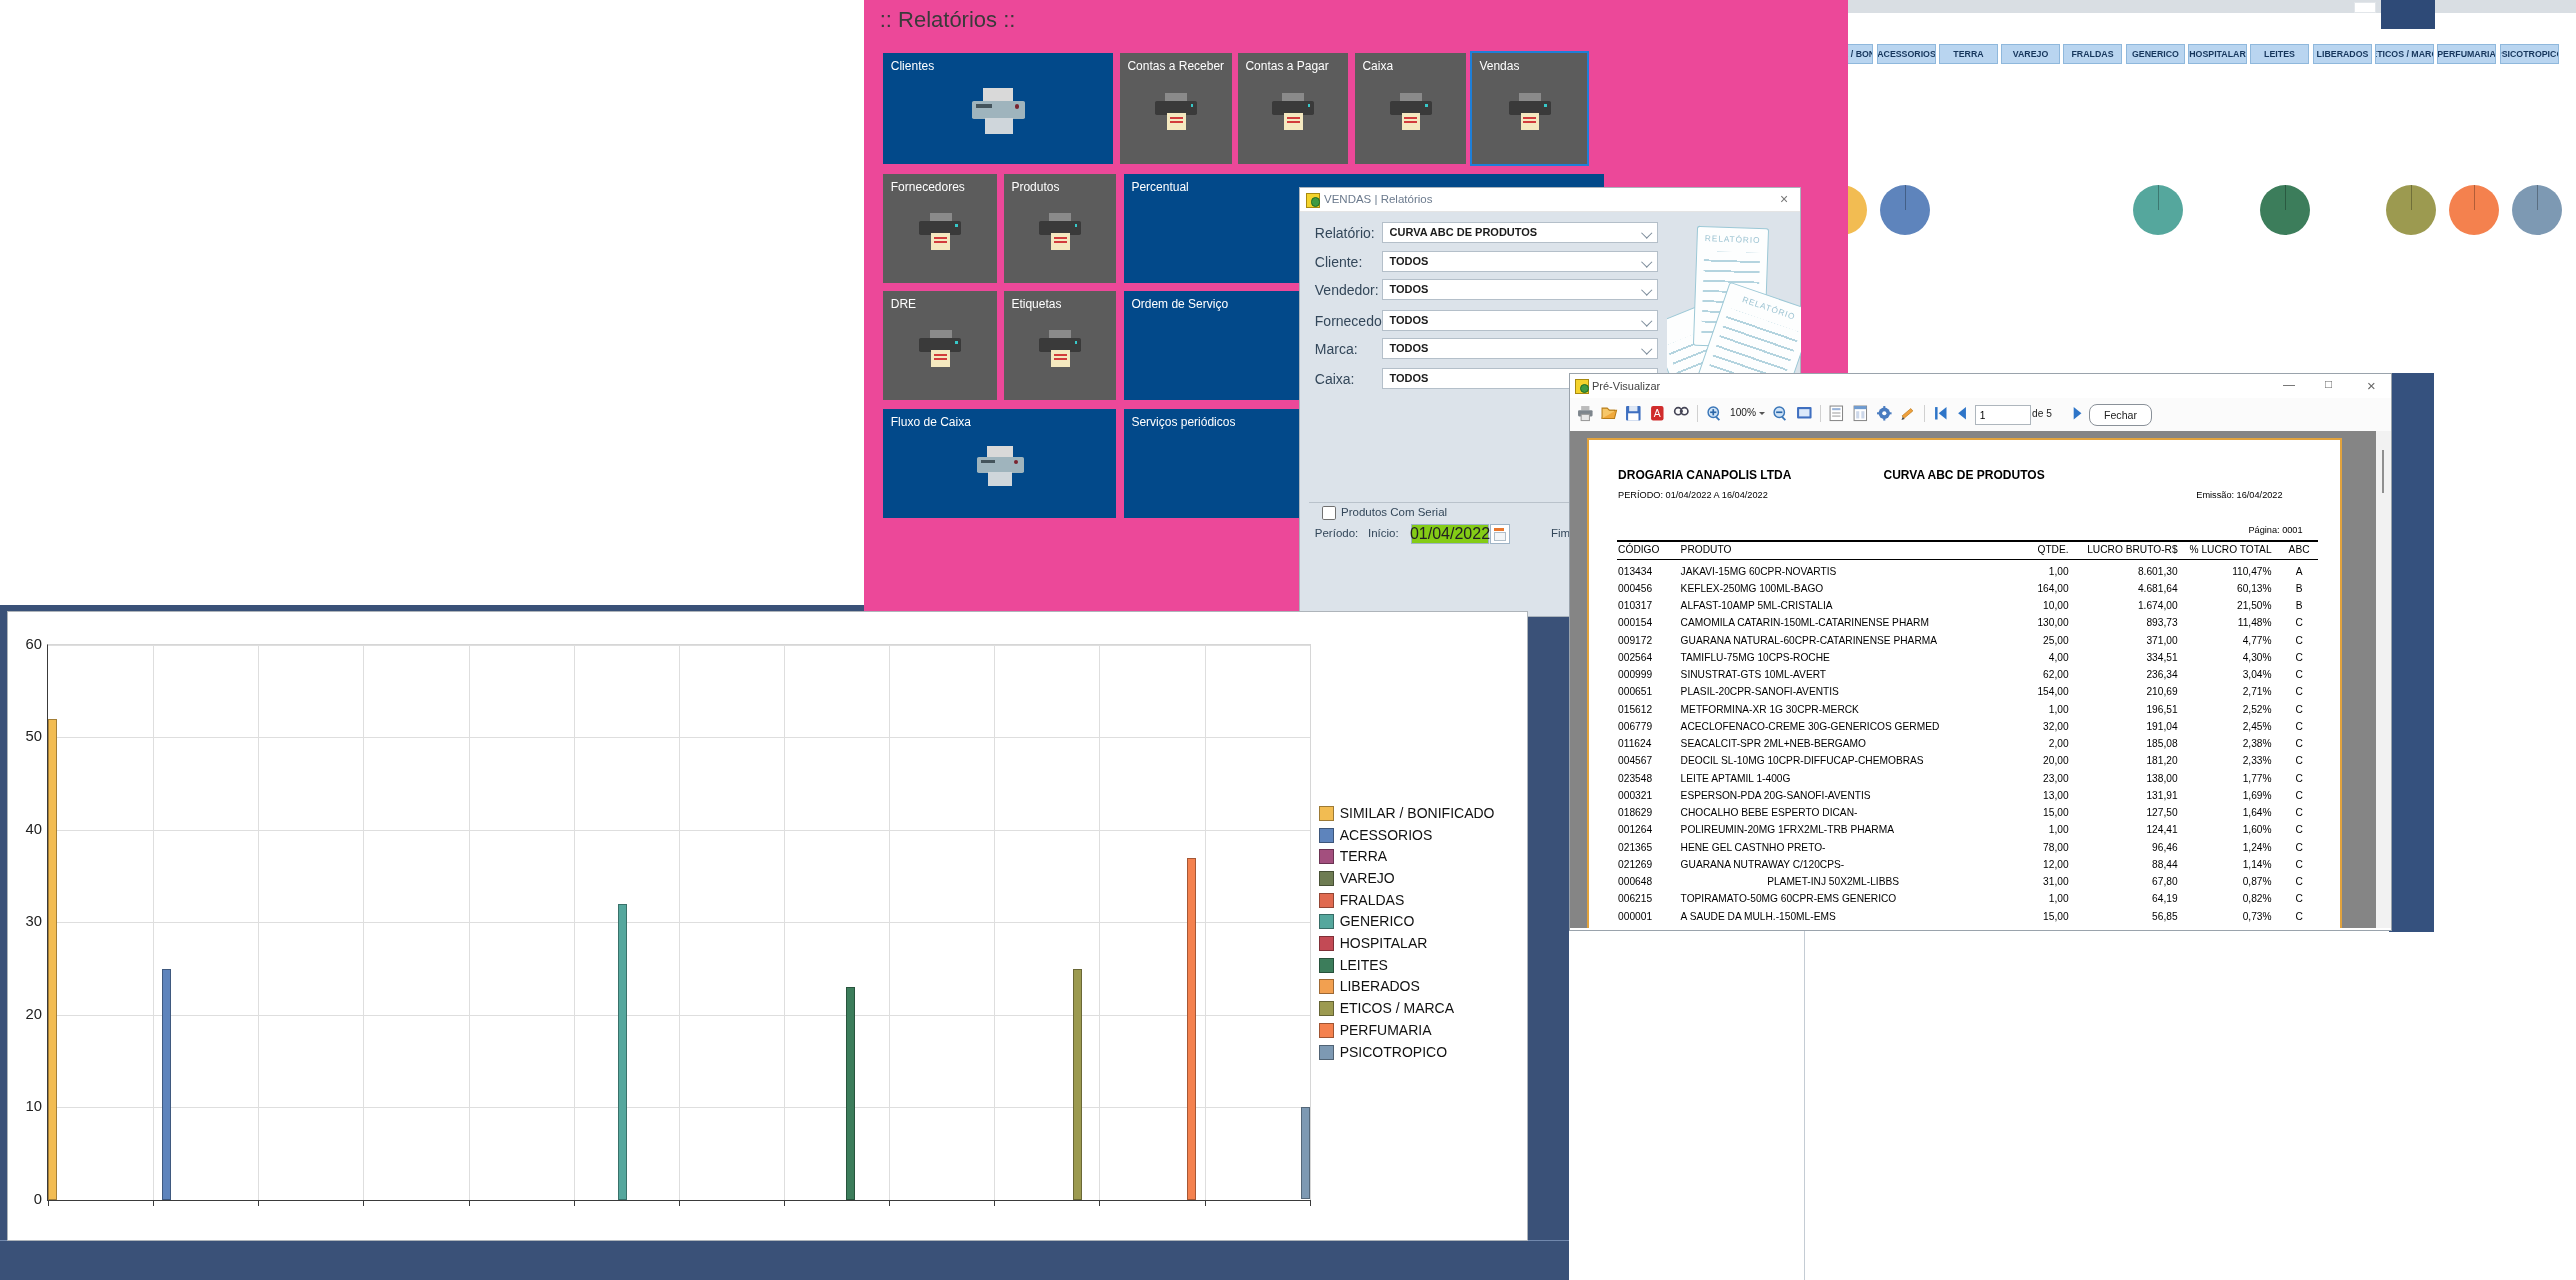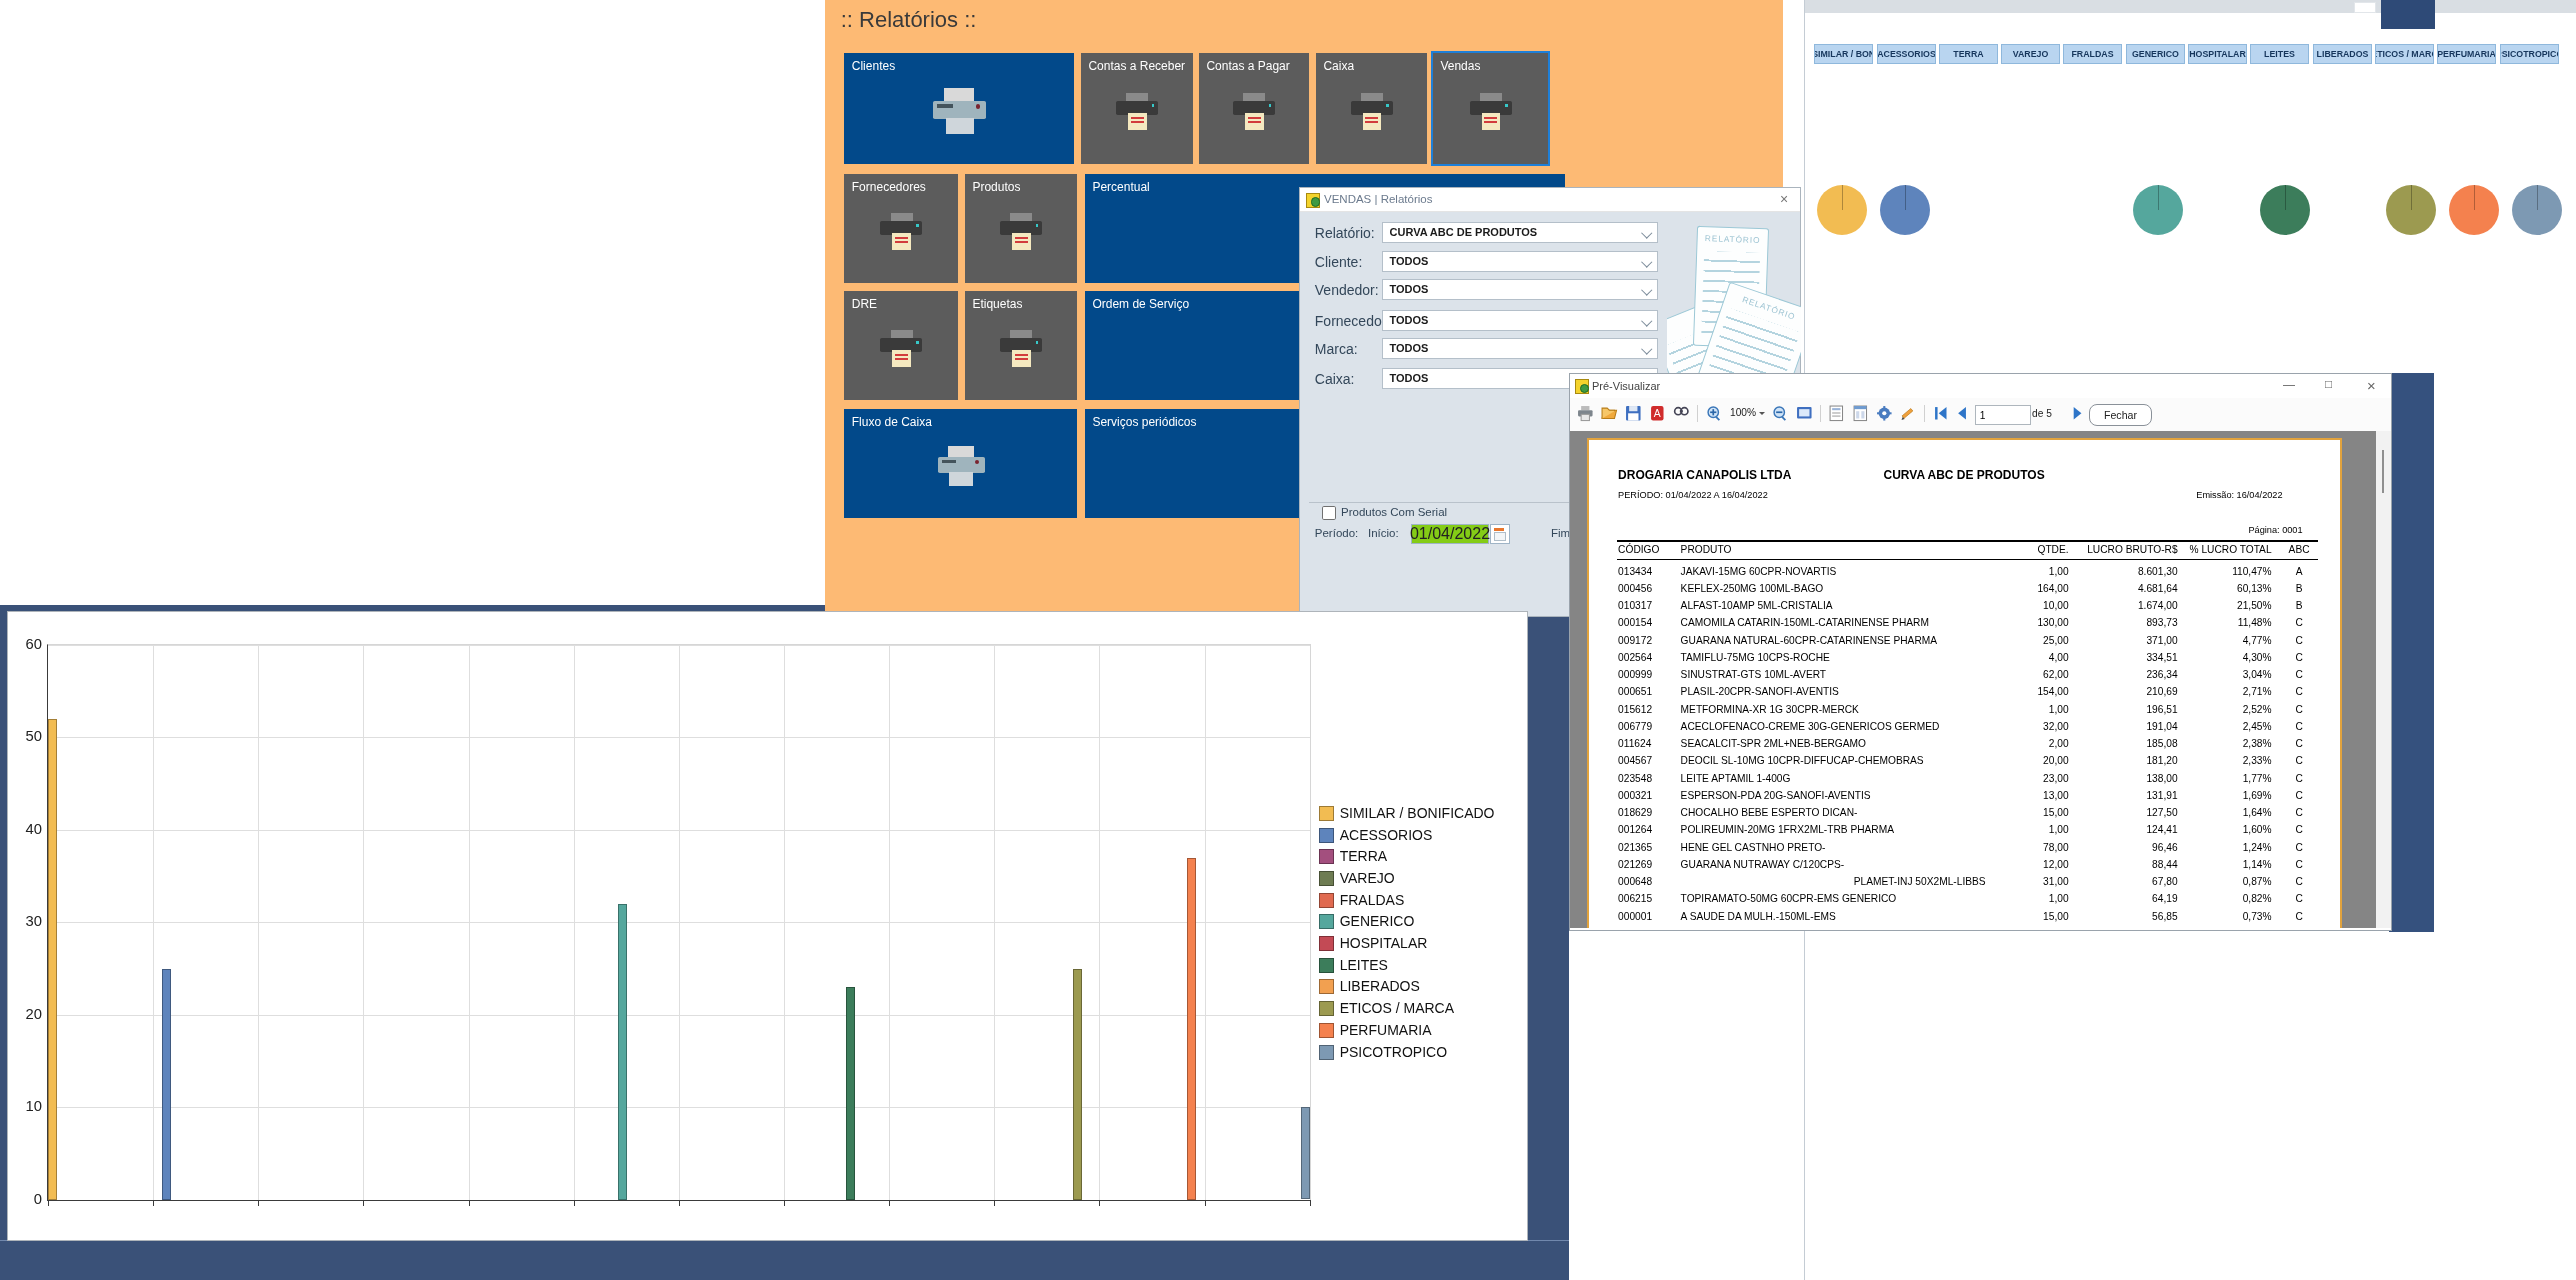--- a/index.html
+++ b/index.html
@@ -13,21 +13,21 @@
   #tr-titlestrip{left:0;top:0;width:772px;height:13px;background:#d9dee3;}
   #tr-maxbox{left:549px;top:1.8px;width:20.3px;height:9.2px;background:#fff;border:0.9px solid #e2e6ea;}
   #tr-tabbar{left:0;top:13px;width:772px;height:24px;background:#2e4565;}
   .tr-tab{position:absolute;top:2.8px;height:18.5px;background:#243c5f;border:0.9px solid #4a618a;color:#fff;font-size:8.8px;display:flex;align-items:center;justify-content:center;}
   .tr-btn{position:absolute;top:44px;height:17.5px;background:#b9d5f0;border:0.9px solid #8fb8dc;color:#16365c;font-size:8.8px;font-weight:bold;display:flex;align-items:center;justify-content:center;overflow:hidden;white-space:nowrap;}
   .pie-circle{position:absolute;border-radius:50%;}
   .pie-line{position:absolute;width:0.9px;background:rgba(0,0,0,.28);}
   #dark-rect-top{left:2381px;top:0;width:54px;height:29px;background:#2e4a77;z-index:3;}
   #dark-band{left:2389px;top:373px;width:45px;height:559px;background:#35517e;z-index:3;}
   
-  #panel{left:825px;top:0;width:958px;height:616px;background:#fdba74;z-index:4;}
+  #panel{left:864px;top:0;width:958px;height:616px;background:#ec4899;z-index:4;padding-left:26px;}
   #panel-title{left:15.7px;top:7.4px;font-size:22px;color:#3a3a3a;}
   .tile{position:absolute;color:#fff;font-size:12px;}
   .tile .tile-label{position:absolute;left:7.4px;top:5.5px;white-space:nowrap;overflow:hidden;max-width:95%;}
   .tile.gray{background:#5c5c5c;}
   .tile.blue{background:#02498a;}
   .tile.selected{outline:2.8px solid #1e7fd8;outline-offset:-0.9px;}
   
   .printer{position:absolute;left:50%;top:50%;}
   .pr-top,.pr-body,.pr-paper{position:absolute;}
   
@@ -730,21 +730,21 @@
             <div class="rp-row" style="top: 419px;">
               <div class="rp-cell" style="left: 29.5px; width: 59px; text-align: left;">021269</div>
               <div class="rp-cell" style="left: 92px; width: 305px; text-align: left;">GUARANA NUTRAWAY C/120CPS-</div>
               <div class="rp-cell" style="left: 388px; width: 92px; text-align: right;">12,00</div>
               <div class="rp-cell" style="left: 487px; width: 102px; text-align: right;">88,44</div>
               <div class="rp-cell" style="left: 593px; width: 90px; text-align: right;">1,14%</div>
               <div class="rp-cell" style="left: 695px; width: 31px; text-align: center;">C</div>
             </div>
             <div class="rp-row" style="top: 436px;">
               <div class="rp-cell" style="left: 29.5px; width: 59px; text-align: left;">000648</div>
-              <div class="rp-cell" style="left: 92px; width: 305px; text-align: right;">PLAMET-INJ 50X2ML-LIBBS</div>
+              <div class="rp-cell" style="left: 92px; width: 305px; text-align: center;">PLAMET-INJ 50X2ML-LIBBS</div>
               <div class="rp-cell" style="left: 388px; width: 92px; text-align: right;">31,00</div>
               <div class="rp-cell" style="left: 487px; width: 102px; text-align: right;">67,80</div>
               <div class="rp-cell" style="left: 593px; width: 90px; text-align: right;">0,87%</div>
               <div class="rp-cell" style="left: 695px; width: 31px; text-align: center;">C</div>
             </div>
             <div class="rp-row" style="top: 453px;">
               <div class="rp-cell" style="left: 29.5px; width: 59px; text-align: left;">006215</div>
               <div class="rp-cell" style="left: 92px; width: 305px; text-align: left;">TOPIRAMATO-50MG 60CPR-EMS GENERICO</div>
               <div class="rp-cell" style="left: 388px; width: 92px; text-align: right;">1,00</div>
               <div class="rp-cell" style="left: 487px; width: 102px; text-align: right;">64,19</div>

